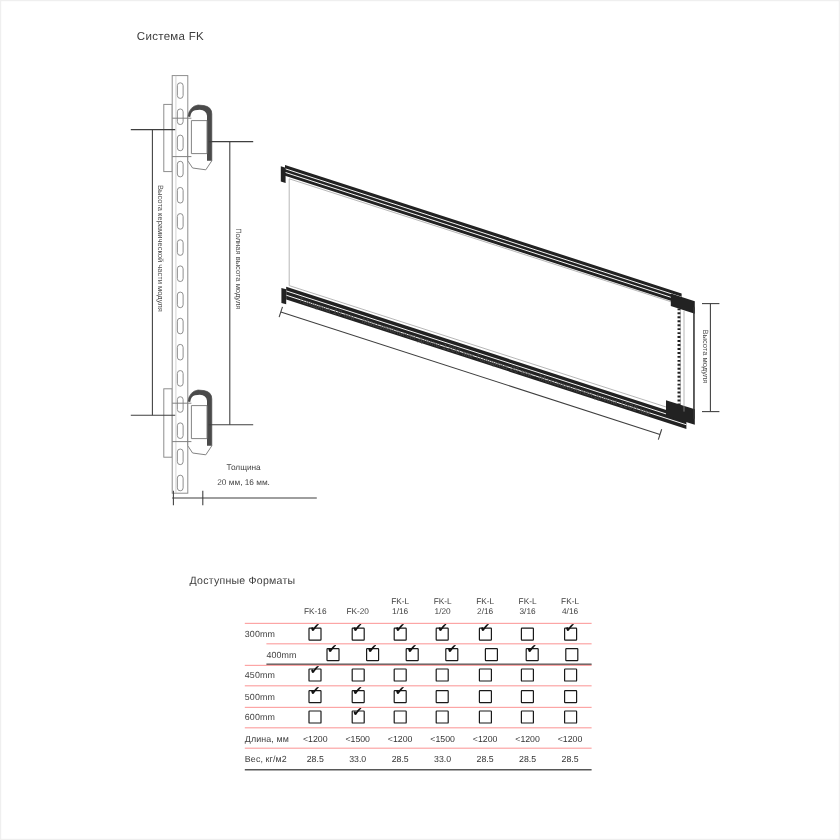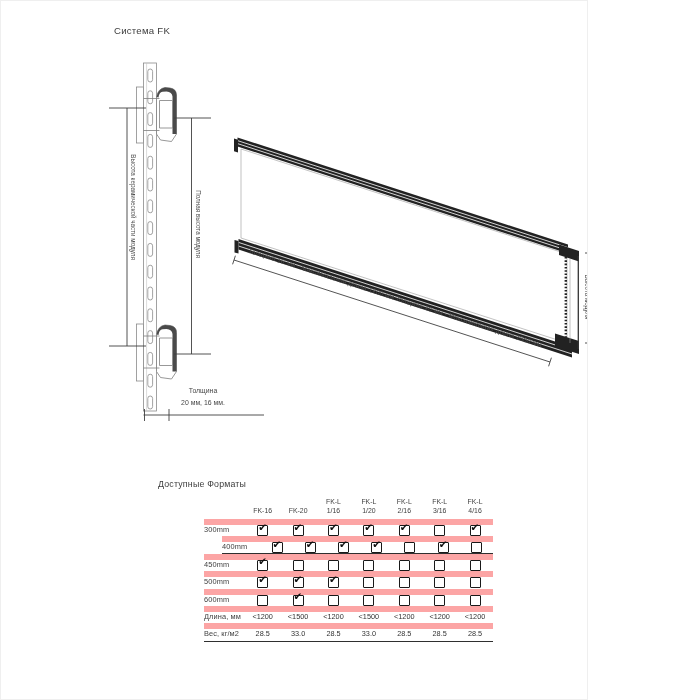--- a/index.html
+++ b/index.html
@@ -1,33 +1,33 @@
 <!DOCTYPE html>
 <html><head>
 <meta charset="utf-8">
 <style>
   html,body{margin:0;padding:0;background:#fff;}
-  .page{position:relative;width:588px;height:700px;background:#ffffff;
+  .page{position:relative;width:700px;height:700px;background:#ffffff;
         border:1px solid #efefef;box-sizing:border-box;overflow:hidden;
         font-family:"Liberation Sans","DejaVu Sans",sans-serif;color:#3f3f3f;}
   .abs{position:absolute;}
   .title{left:113px;top:24px;font-size:9.6px;letter-spacing:.25px;color:#3d3d3d;}
   .lbl{position:absolute;font-size:6.3px;color:#4a4a4a;white-space:nowrap;
        text-align:center;line-height:8px;height:8px;}
   #lbl-ceramic{left:66px;top:202px;width:131px;transform:rotate(90deg);}
   #lbl-full{left:148px;top:219px;width:97px;transform:rotate(90deg);}
   #lbl-module{left:553px;top:292px;width:66px;transform:rotate(90deg);}
   #lbl-note{left:228px;top:293px;width:332px;transform:rotate(17.9deg);font-size:6.6px;letter-spacing:.15px;}
   #lbl-thick{left:159px;top:386px;width:86px;text-align:center;font-size:6.9px;color:#474747;}
   #lbl-thick .l1{margin-bottom:5px;}
   .fmt-heading{left:157px;top:478px;font-size:8.8px;letter-spacing:.2px;color:#3d3d3d;}
   
   #formats-table{position:absolute;left:203px;top:492px;width:289px;
                  border-bottom:1px solid #2f2f2f;}
-  .t-row{display:flex;height:17.4px;border-top:6px solid #fca5a5;box-sizing:border-box;}
+  .t-row{display:flex;align-items:center;height:17.4px;border-top:1px solid #fca5a5;box-sizing:border-box;}
   .t-row.t-header{height:26px;border-top:none;align-items:flex-end;padding-bottom:3px;}
   .t-row.thick-below{border-bottom:1px solid #2f2f2f;margin-left:18px;}
   .t-cell{width:35.4px;text-align:center;font-size:7.3px;color:#333;}
   .t-label{width:41px;text-align:left;font-size:7.4px;color:#3f3f3f;letter-spacing:.1px;}
   .t-head{font-size:6.9px;line-height:1.3;color:#3f3f3f;}
   .checkbox{display:inline-block;width:9px;height:9px;border:1.2px solid #191919;
             border-radius:1px;position:relative;background:#fff;vertical-align:middle;}
   .check-glyph{position:absolute;left:0px;top:-4.5px;font-size:10.5px;color:#101010;line-height:10px;}
 </style>
 </head>

